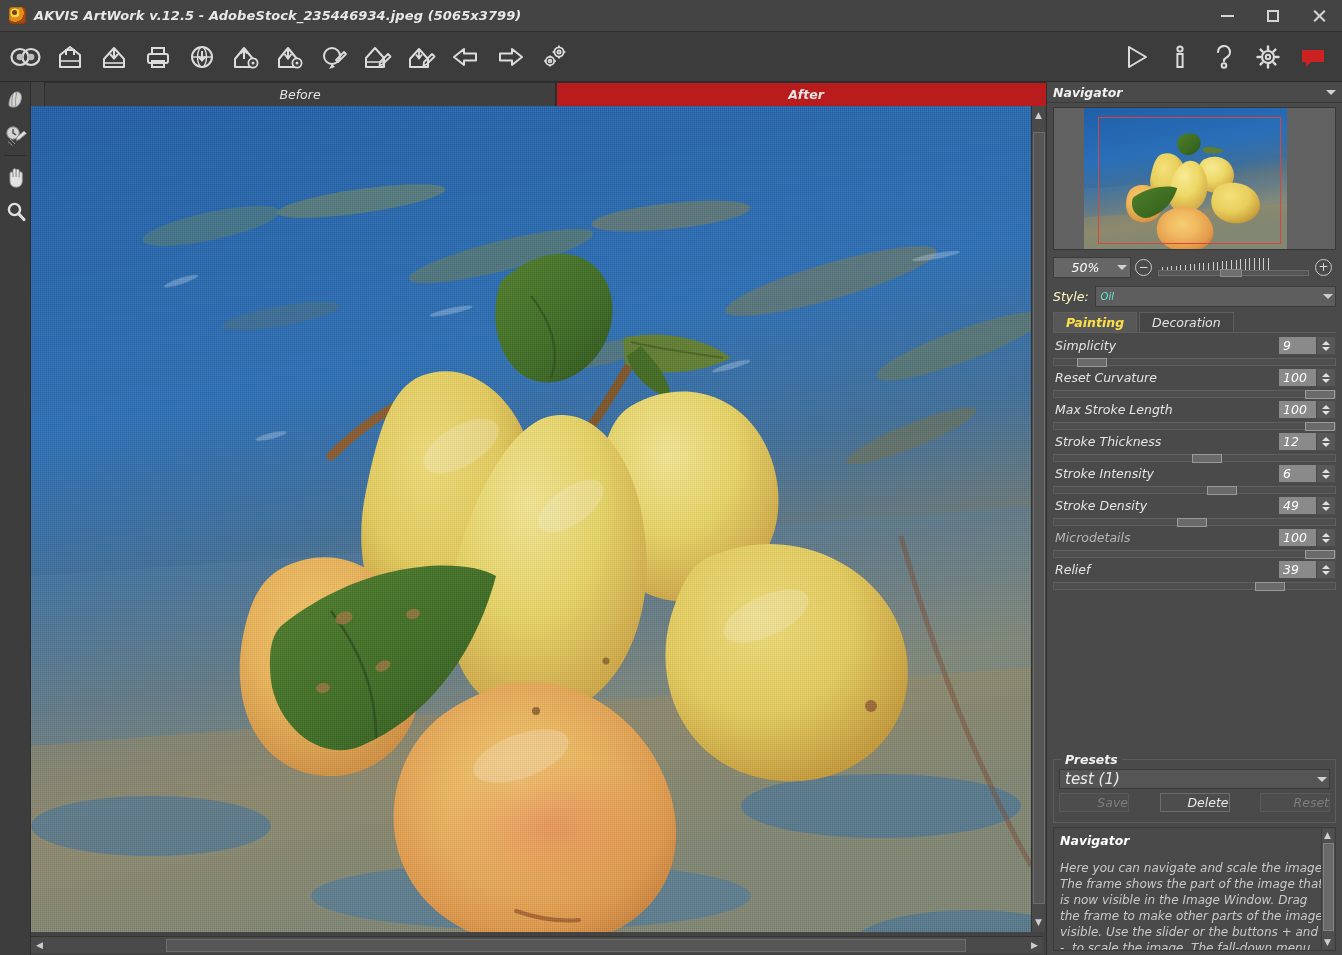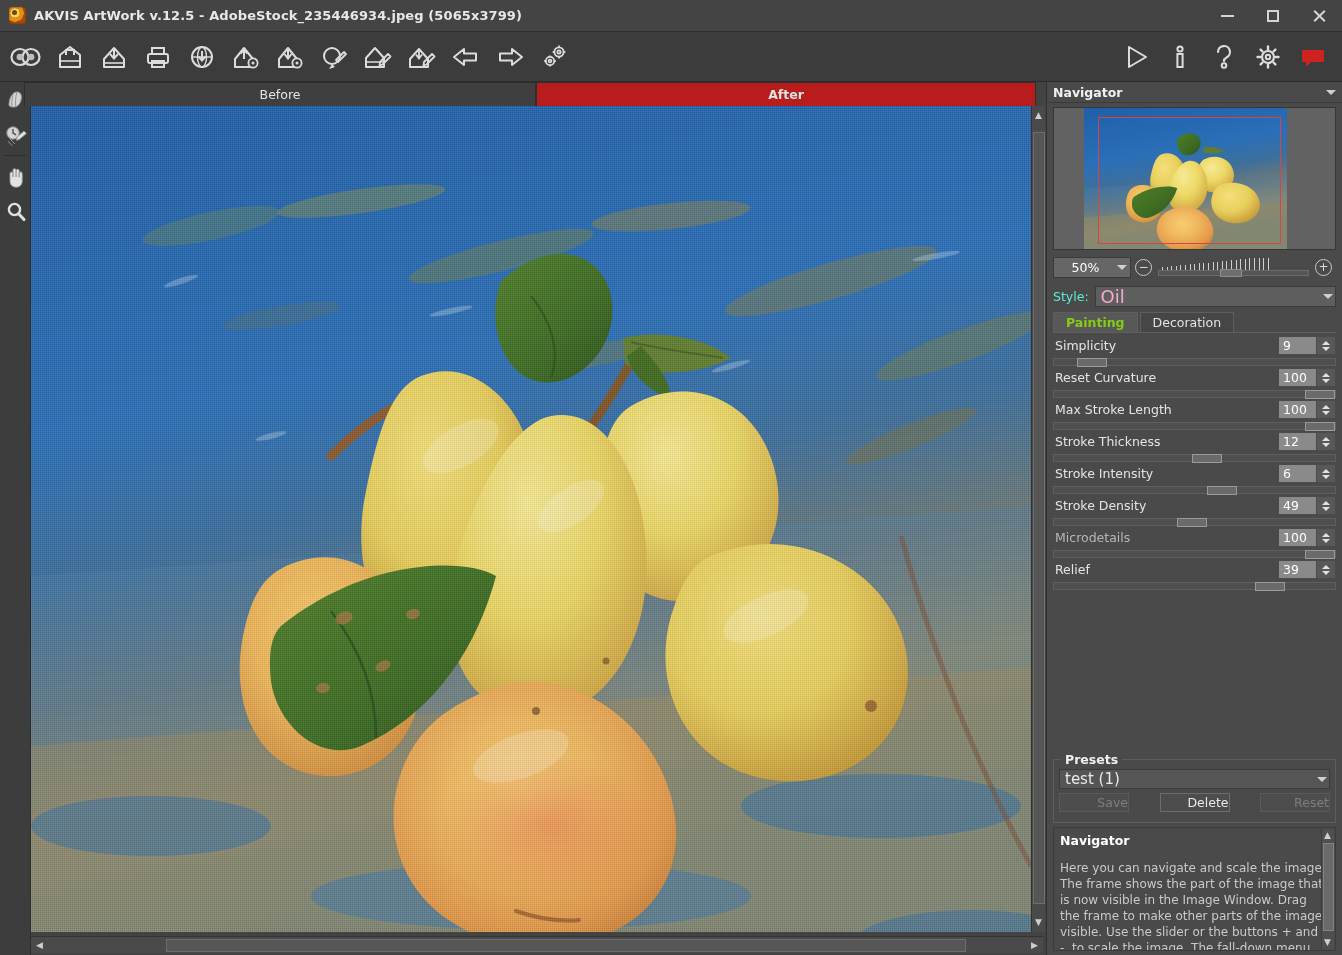--- a/index.html
+++ b/index.html
@@ -3,21 +3,21 @@
 <meta charset="utf-8">
 <style>
   * { box-sizing: border-box; margin: 0; padding: 0; }
   html, body {
     width: 1342px; height: 955px;
     background: #3b3b3b;
     font-family: "DejaVu Sans", "Liberation Sans", sans-serif;
     overflow: hidden;
     -webkit-font-smoothing: antialiased;
   }
-  #app { position: relative; width: 1342px; height: 955px; background: #434343; }
+  #app { position: relative; width: 1342px; height: 955px; background: #434343; font-style: italic; }
 
   
   .titlebar {
     position: absolute; left: 0; top: 0; width: 1342px; height: 32px;
     background: #444444; display: flex; align-items: center;
     border-bottom: 1px solid #2e2e2e;
   }
   .title-logo {
     width: 17px; height: 17px; margin-left: 9px; margin-right: 8px;
     border-radius: 3px;
@@ -63,21 +63,21 @@
     position: absolute; left: 0; top: 82px; width: 31px; height: 873px;
     background: #3d3d3d; border-right: 1px solid #2d2d2d;
   }
   .lt-btn {
     width: 31px; height: 35px; display: flex; align-items: center; justify-content: center;
   }
   .lt-div { height: 1px; background: #2d2d2d; margin: 3px 4px; }
 
   
   .ba-tabs {
-    position: absolute; left: 24px; top: 82px; width: 1012px; height: 24px;
+    position: absolute; left: 44px; top: 82px; width: 1012px; height: 24px;
     background: #3d3d3d; display: flex;
   }
   .ba-tab {
     height: 24px; display: flex; align-items: center; justify-content: center;
     color: #e4e4e4; font-size: 12.5px;
     border: 1px solid #2e2e2e; border-bottom: none;
   }
   .ba-tab.before { width: 512px; background: #3f3f3f; }
   .ba-tab.after  { width: 500px; background: #b91c1c; font-weight: bold; }
 
@@ -149,35 +149,35 @@
   .ztrack { flex: 1; position: relative; height: 18px; margin: 0 2px; }
   .ztick { position: absolute; bottom: 6px; width: 1px; background: #cfcfcf; }
   .zbar { position: absolute; left: 0; bottom: 0; width: 100%; height: 6px;
           background: #555; border: 1px solid #6b6b6b; }
   .zhandle { position: absolute; bottom: -1px; width: 22px; height: 8px;
              background: #6f6f6f; border: 1px solid #8c8c8c; }
 
   .style-row {
     margin: 8px 6px 0 6px; height: 21px; display: flex; align-items: center;
   }
-  .style-lbl { color: #5eead4; font-size: 12.5px; margin-right: 6px; }
+  .style-lbl { color: #fef9c3; font-size: 12.5px; margin-right: 6px; }
   .style-combo {
     flex: 1; height: 21px; background: #5e5e5e; border: 1px solid #3b3b3b;
     display: flex; align-items: center; padding: 0 2px 0 5px;
   }
-  .style-combo .val { flex: 1; color: #f9a8d4; font-size: 18px; }
+  .style-combo .val { flex: 1; color: #5eead4; font-size: 10px; }
 
   .tabs { margin: 6px 6px 0 6px; height: 20px; display: flex; align-items: flex-end;
           border-bottom: 1px solid #5e5e5e; }
   .tab {
     height: 20px; padding: 0 12px; display: flex; align-items: center;
     font-size: 12.5px; color: #e2e2e2; border: 1px solid #5e5e5e; border-bottom: none;
     background: #464646; margin-right: 2px;
   }
-  .tab.active { background: #585858; font-weight: bold; color: #84cc16; justify-content: flex-end; }
+  .tab.active { background: #585858; font-weight: bold; color: #fde047; justify-content: flex-end; }
 
   .params { margin: 3px 6px 0 6px; }
   .prow { height: 32px; position: relative; }
   .prow .plbl { position: absolute; left: 2px; top: 2px; font-size: 12.5px; color: #e4e4e4; }
   .prow.dim .plbl { color: #b6b6b6; }
   .spin {
     position: absolute; right: 0; top: 0; height: 19px; width: 58px; display: flex;
   }
   .spin .sv {
     flex: 1; background: #8a8a8a; border: 1px solid #4b4b4b; color: #ffffff;

